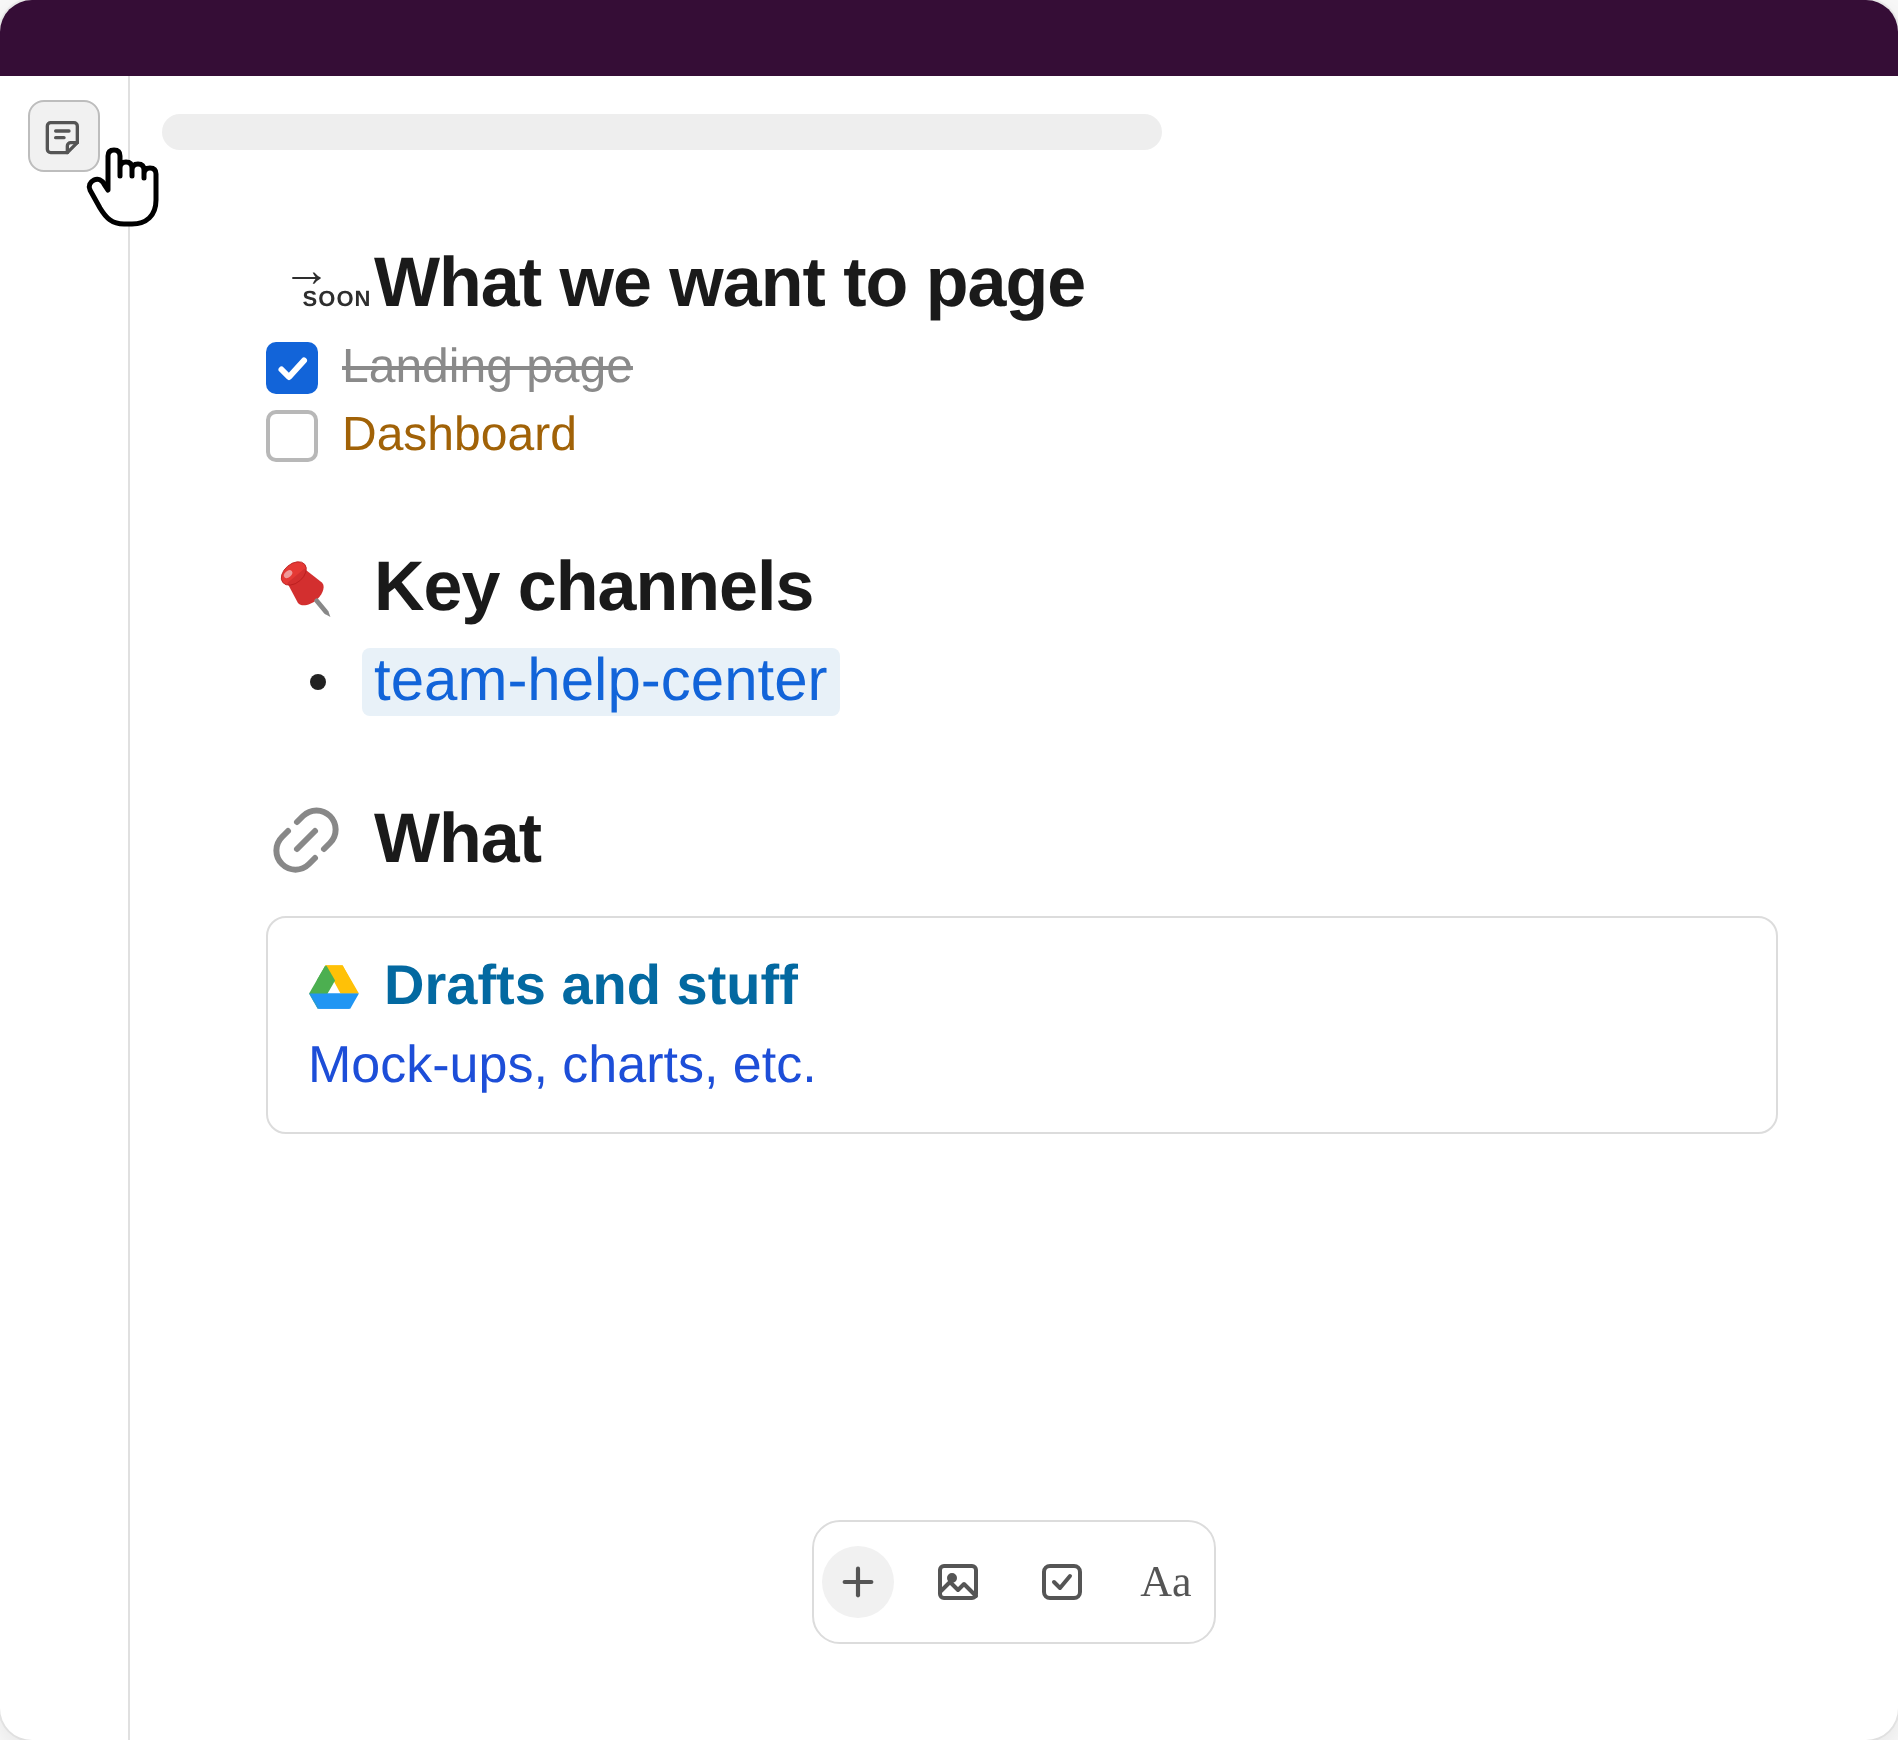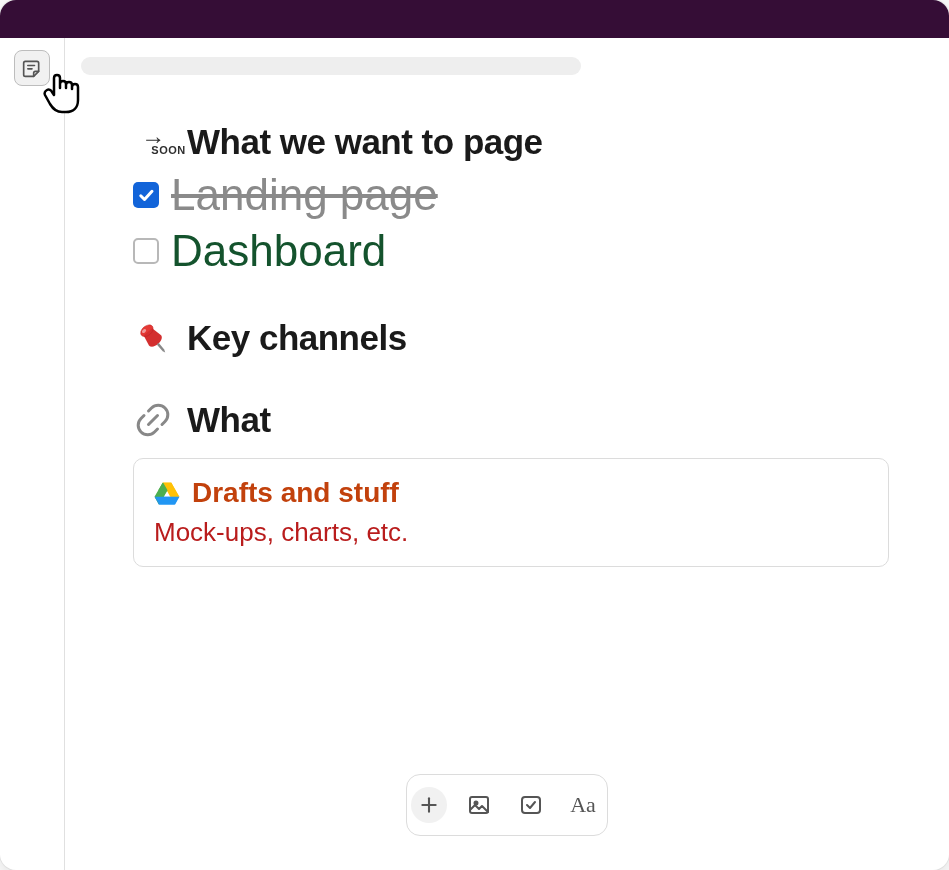--- a/index.html
+++ b/index.html
@@ -120,21 +120,21 @@
       font-size: 11px;
       font-weight: 900;
       letter-spacing: 0.5px;
       color: #2e2e2e;
       padding-left: 31px;
     }
     .check-row {
       display: flex;
       align-items: center;
       gap: 12px;
-      font-size: 44px;
+      font-size: 24px;
       color: #555;
       margin: 6px 0;
     }
     .checkbox {
       width: 26px;
       height: 26px;
       border-radius: 5px;
       display: flex;
       align-items: center;
       justify-content: center;
@@ -145,21 +145,21 @@
     }
     .checkbox.unchecked {
       border: 2px solid #b8b8b8;
       background: white;
     }
     .check-label.done {
       text-decoration: line-through;
       color: #8a8a8a;
     }
     .check-label {
-      color: #14532d;
+      color: #a16207;
     }
     .bullet-list {
       margin-top: 10px;
       margin-left: 22px;
     }
     .bullet-row {
       display: flex;
       align-items: center;
       gap: 18px;
       font-size: 30px;
@@ -184,35 +184,35 @@
       border-radius: 10px;
       padding: 18px 20px;
       margin-top: 18px;
     }
     .link-card-title-row {
       display: flex;
       align-items: center;
       gap: 12px;
       font-size: 28px;
       font-weight: 700;
-      color: #c2410c;
+      color: #0369a1;
     }
     .link-card-sub {
       font-size: 26px;
-      color: #b91c1c;
+      color: #1d4ed8;
       margin-top: 8px;
     }
     .gdrive-icon {
       width: 26px;
       height: 24px;
       flex-shrink: 0;
     }
     .toolbar {
       position: absolute;
-      bottom: 34px;
+      bottom: 48px;
       left: 50%;
       transform: translateX(-50%);
       display: flex;
       align-items: center;
       gap: 12px;
       border: 1.5px solid #dcdcdc;
       border-radius: 14px;
       padding: 10px 4px;
       background: white;
     }
@@ -299,20 +299,24 @@
                 <ellipse cx="21" cy="10" rx="3" ry="2" fill="#ef9a9a"></ellipse>
                 <rect x="22.5" y="33" width="3" height="12" fill="#888" rx="1.5"></rect>
                 <polygon points="22.5,44 25.5,44 24,48" fill="#888"></polygon>
               </g>
             </svg>
           </span>
           <span>Key channels</span>
         </div>
 
         <div class="bullet-list">
+          <div class="bullet-row">
+            <span class="bullet-dot"></span>
+            <span class="channel-link">team-help-center</span>
+          </div>
         </div>
 
         <div class="h2">
           <span class="emoji-icon">
             <svg width="36" height="36" viewBox="0 0 48 48" fill="none" stroke="#888" stroke-width="4" stroke-linecap="round">
               <path d="M 18 30 L 30 18"></path>
               <path d="M 22 12 L 26 8 C 31 3 39 3 44 8 C 49 13 49 21 44 26 L 40 30" transform="translate(-4 0)"></path>
               <path d="M 26 36 L 22 40 C 17 45 9 45 4 40 C -1 35 -1 27 4 22 L 8 18" transform="translate(4 0)"></path>
             </svg>
           </span>

